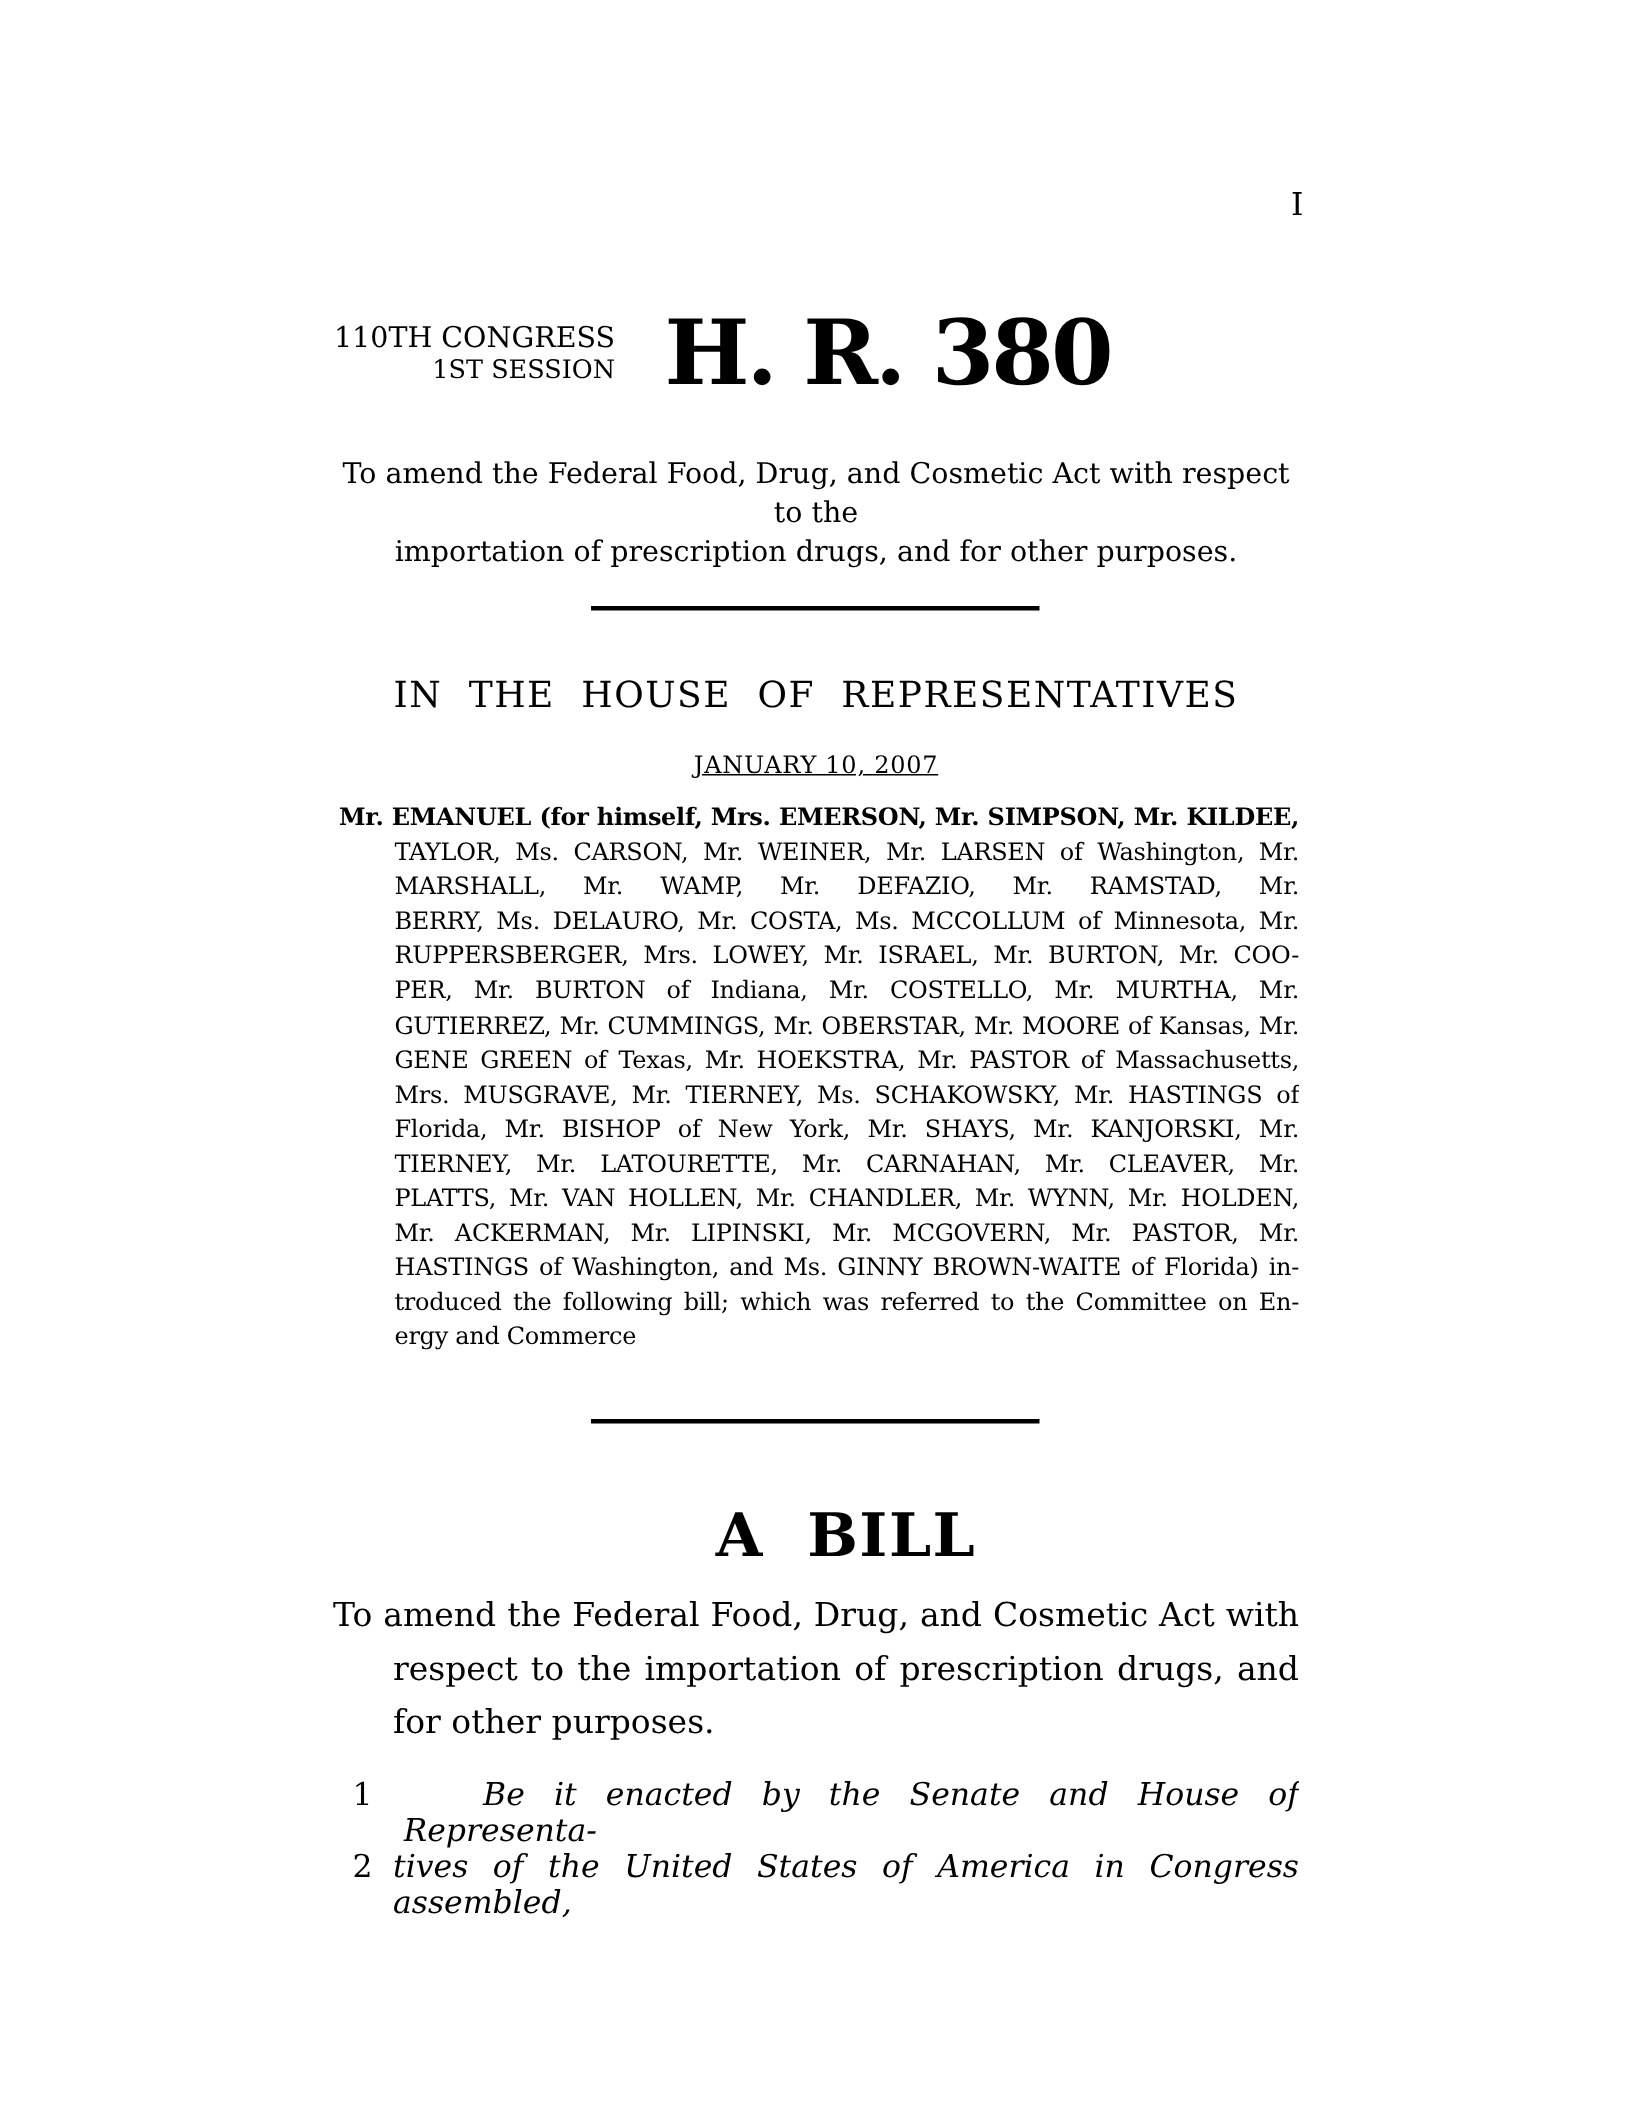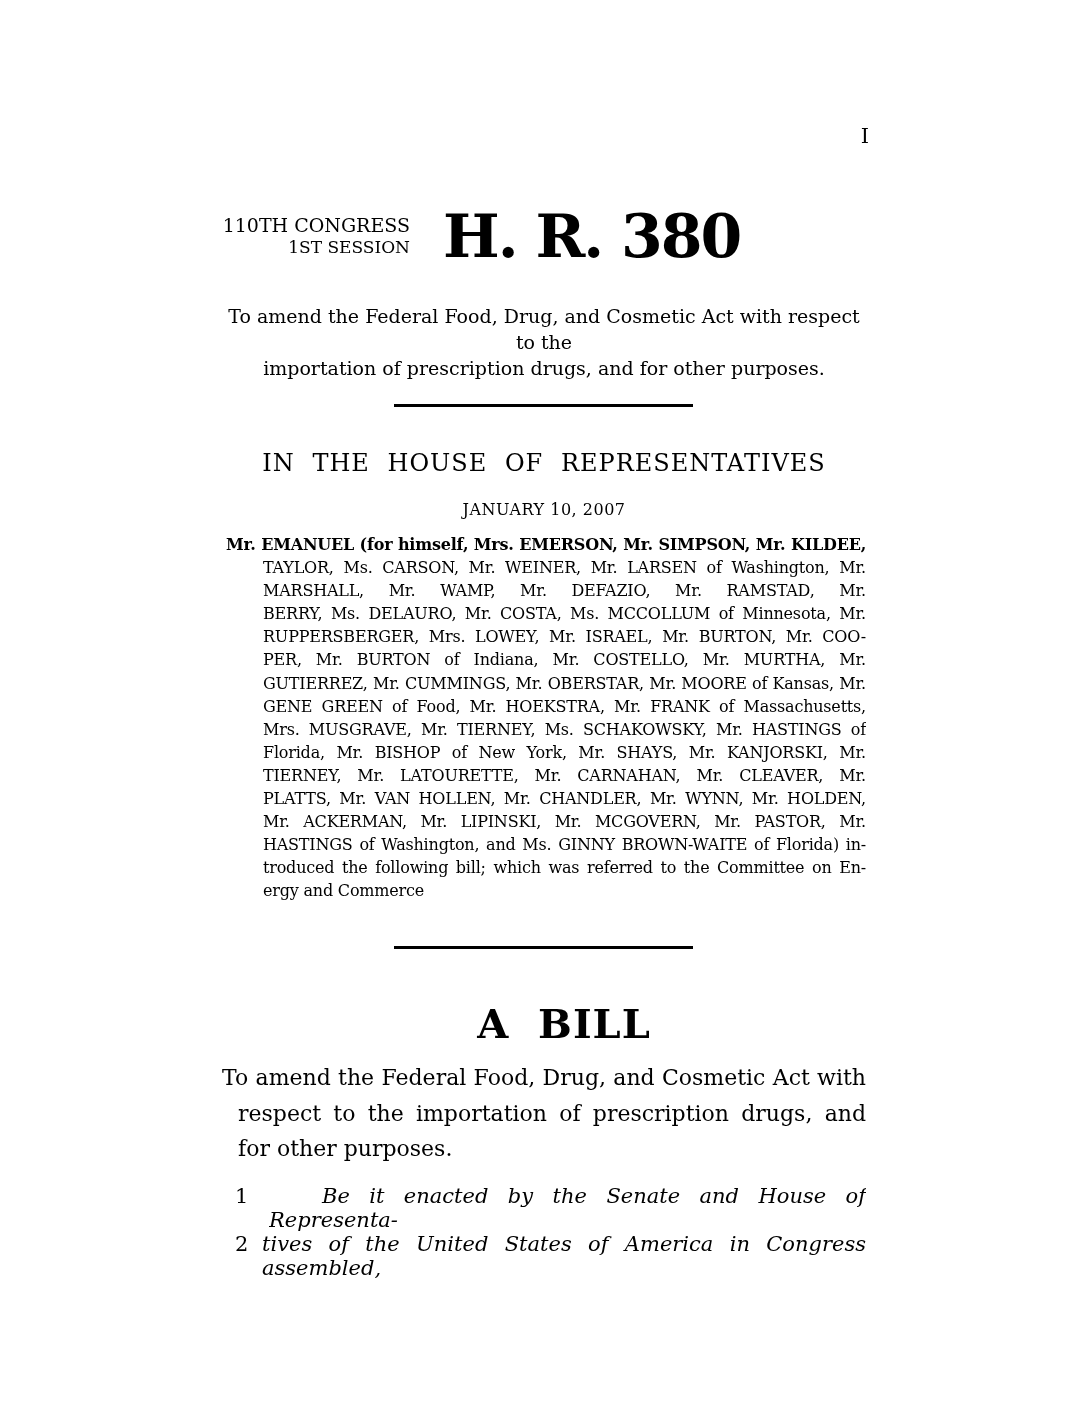--- a/index.html
+++ b/index.html
@@ -81,20 +81,21 @@
   }
 
   .intro-date {
     position: absolute;
     top: 500px;
     left: 0;
     width: 1088px;
     text-align: center;
     font-size: 16px;
     letter-spacing: 0.5px;
+    text-decoration: underline;
   }
 
   .sponsors {
     position: absolute;
     top: 533px;
     left: 222px;
     width: 644px;
     font-size: 16px;
     line-height: 23.1px;
     letter-spacing: -0.2px;
@@ -125,21 +126,21 @@
 
   .preamble {
     position: absolute;
     top: 1060px;
     left: 222px;
     width: 644px;
     font-size: 22px;
     line-height: 35.5px;
   }
   .preamble > div {
-    margin-left: 16px;
+    margin-left: 40px;
     text-align: justify;
     text-align-last: justify;
     overflow: hidden;
     height: 35.5px;
   }
   .preamble > div:first-child { margin-left: 0; }
   .preamble > div:last-child  { text-align-last: left; }
 
   .enacted {
     position: absolute;
@@ -196,21 +197,21 @@
   <div class="intro-date">JANUARY 10, 2007</div>
 
   <div class="sponsors">
     <div>Mr. EMANUEL (for himself, Mrs. EMERSON, Mr. SIMPSON, Mr. KILDEE, Mr.</div>
     <div>TAYLOR, Ms. CARSON, Mr. WEINER, Mr. LARSEN of Washington, Mr.</div>
     <div>MARSHALL, Mr. WAMP, Mr. DEFAZIO, Mr. RAMSTAD, Mr.</div>
     <div>BERRY, Ms. DELAURO, Mr. COSTA, Ms. MCCOLLUM of Minnesota, Mr.</div>
     <div>RUPPERSBERGER, Mrs. LOWEY, Mr. ISRAEL, Mr. BURTON, Mr. COO-</div>
     <div>PER, Mr. BURTON of Indiana, Mr. COSTELLO, Mr. MURTHA, Mr.</div>
     <div>GUTIERREZ, Mr. CUMMINGS, Mr. OBERSTAR, Mr. MOORE of Kansas, Mr.</div>
-    <div>GENE GREEN of Food, Mr. HOEKSTRA, Mr. FRANK of Massachusetts,</div>
+    <div>GENE GREEN of Texas, Mr. HOEKSTRA, Mr. PASTOR of Massachusetts,</div>
     <div>Mrs. MUSGRAVE, Mr. TIERNEY, Ms. SCHAKOWSKY, Mr. HASTINGS of</div>
     <div>Florida, Mr. BISHOP of New York, Mr. SHAYS, Mr. KANJORSKI, Mr.</div>
     <div>TIERNEY, Mr. LATOURETTE, Mr. CARNAHAN, Mr. CLEAVER, Mr.</div>
     <div>PLATTS, Mr. VAN HOLLEN, Mr. CHANDLER, Mr. WYNN, Mr. HOLDEN,</div>
     <div>Mr. ACKERMAN, Mr. LIPINSKI, Mr. MCGOVERN, Mr. PASTOR, Mr.</div>
     <div>HASTINGS of Washington, and Ms. GINNY BROWN-WAITE of Florida) in-</div>
     <div>troduced the following bill; which was referred to the Committee on En-</div>
     <div>ergy and Commerce</div>
   </div>
 

